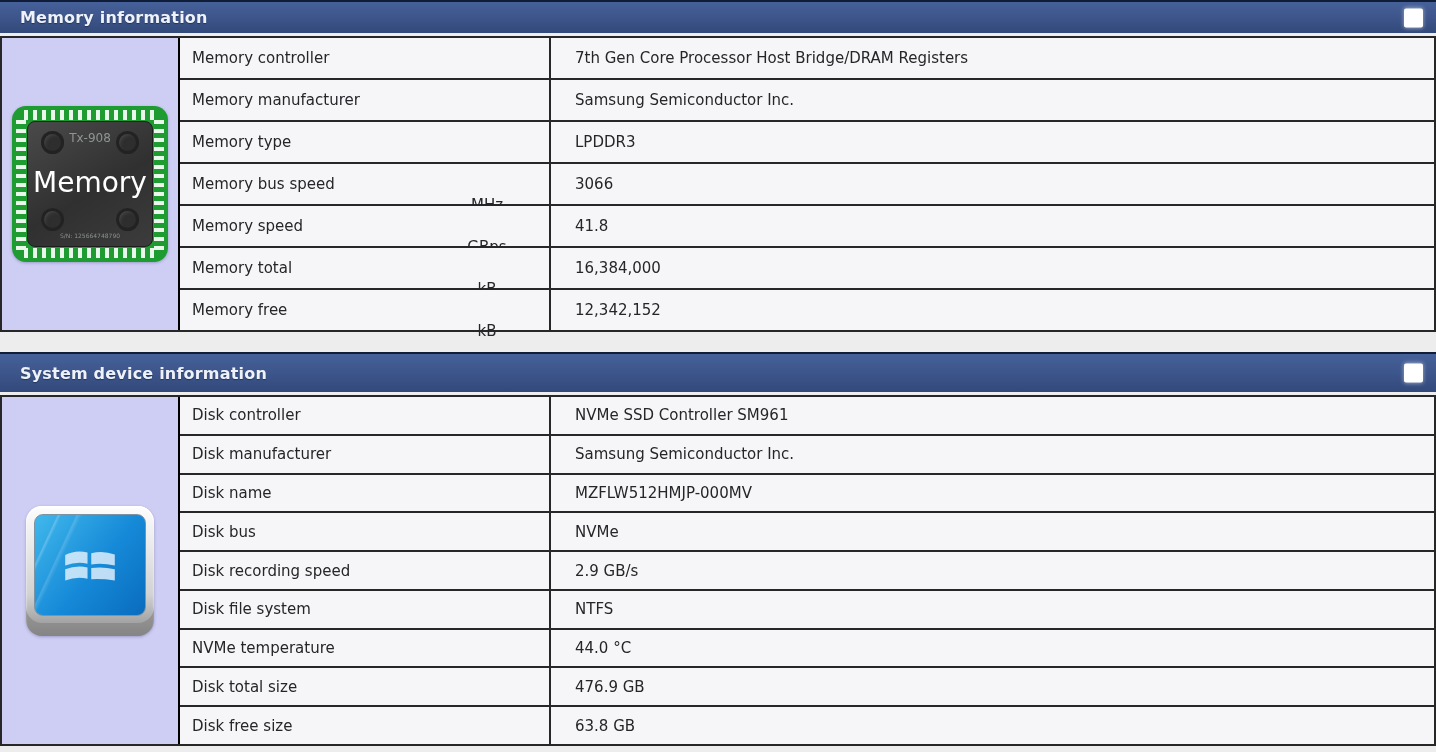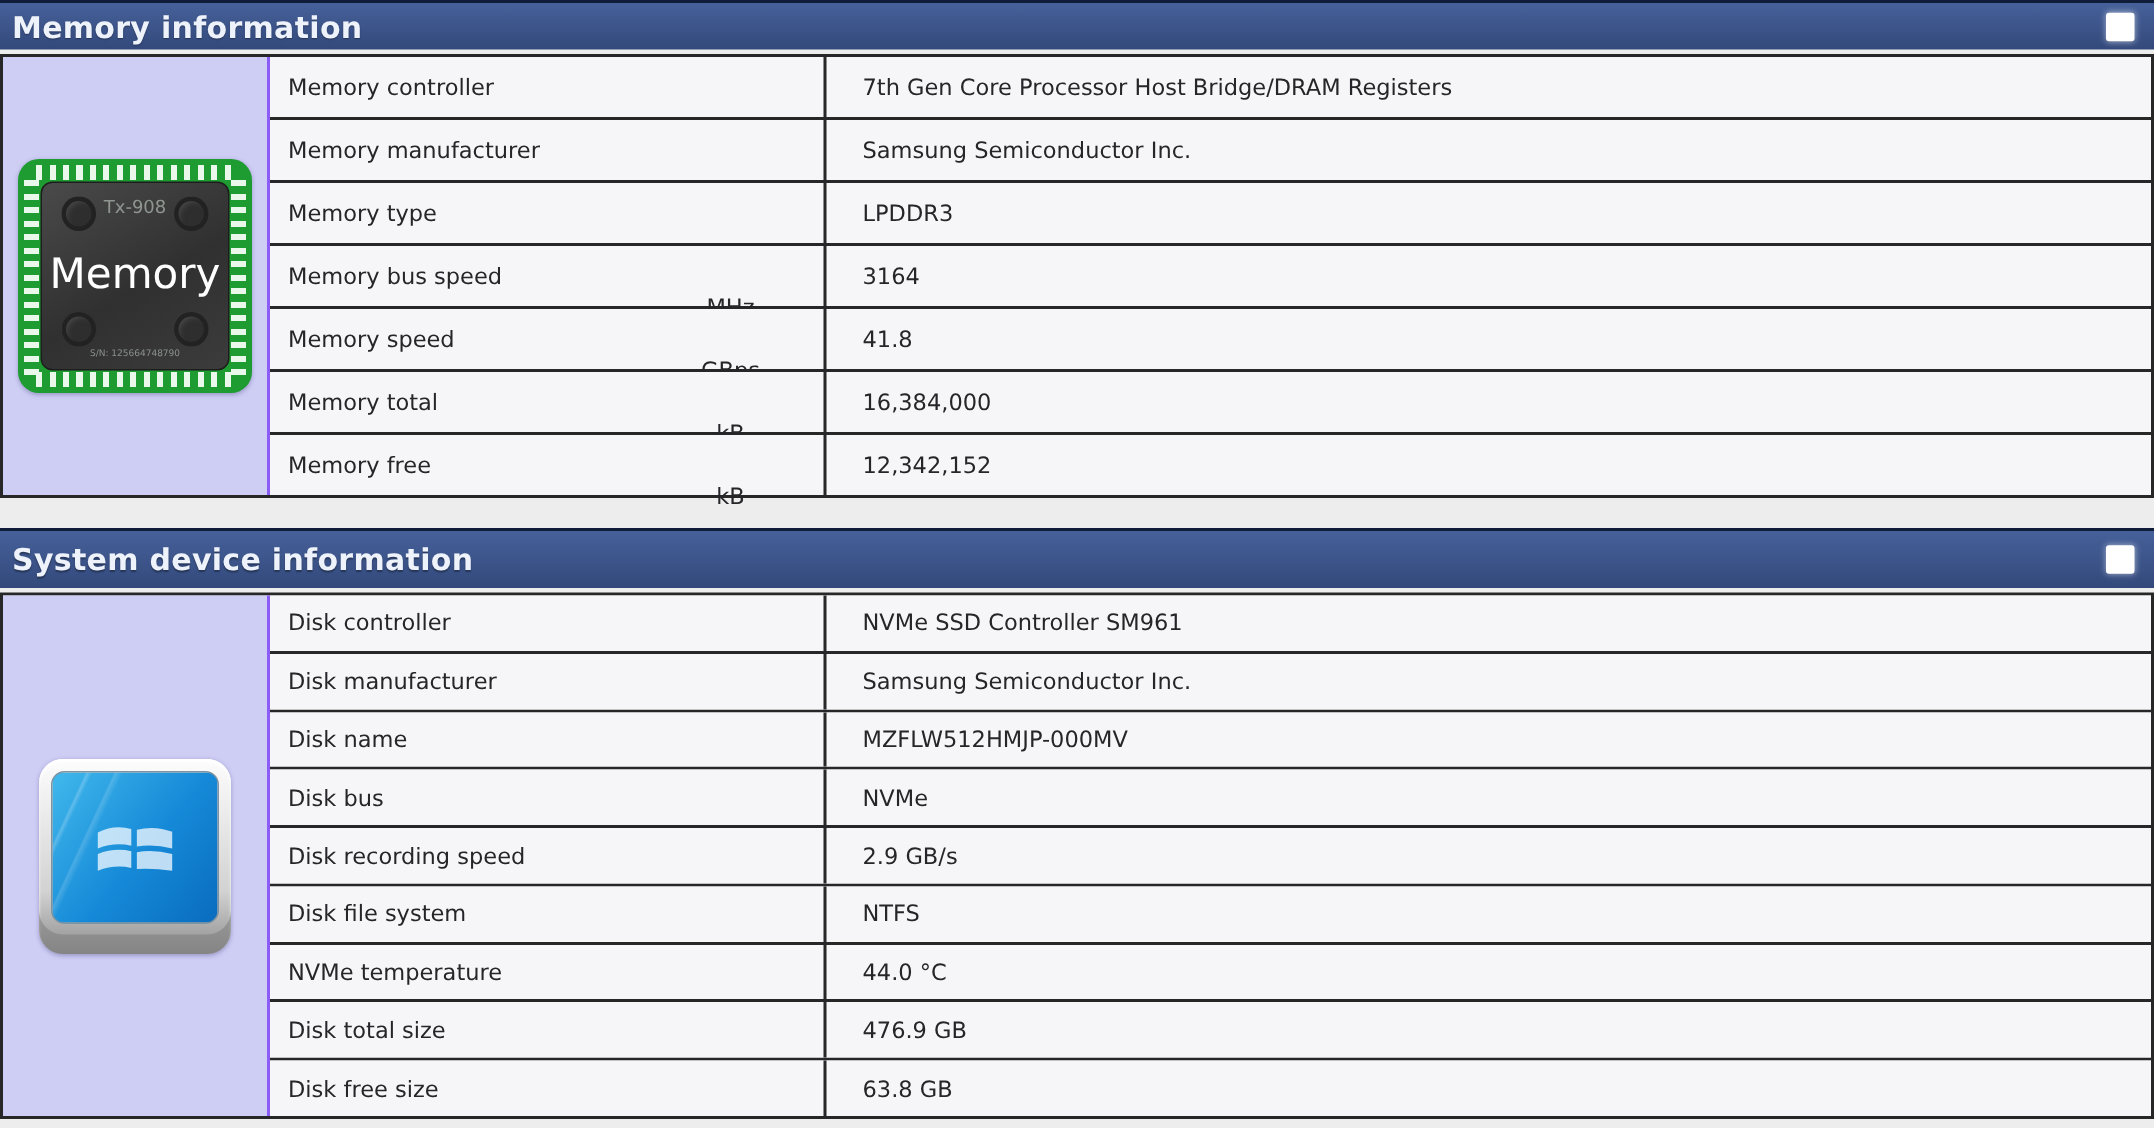--- a/index.html
+++ b/index.html
@@ -12,41 +12,41 @@
   
   .bar{
     position:relative;display:flex;align-items:center;
     background:linear-gradient(#46619a,#33497b);
     border-top:2px solid #101d38;
     box-sizing:border-box;
   }
   .bar-mem{height:33px;}
   .bar-disk{height:40px;}
   .bar-title{
-    color:#eef2fa;font-weight:bold;font-size:20px;padding-left:8px;
+    color:#eef2fa;font-weight:bold;font-size:16px;padding-left:20px;
     text-shadow:0 1px 1px rgba(0,0,0,.35);
     letter-spacing:.2px;
   }
   .checkbox{
     position:absolute;right:13px;top:50%;transform:translateY(-50%);
     width:19px;height:19px;background:#ffffff;border-radius:2px;
     box-shadow:0 0 4px rgba(255,255,255,.55);
     cursor:pointer;
   }
   
   .tablewrap{
     display:flex;margin-top:3px;
     border:2px solid #272727;box-sizing:border-box;
     background:#f6f5f7;
   }
   .tbl-mem{height:296px;}
   .tbl-disk{height:351px;}
   .icon-cell{
     width:176px;flex:0 0 176px;background:#cecdf4;
-    border-right:2px solid #8b5cf6;
+    border-right:2px solid #000000;
     display:flex;align-items:center;justify-content:center;
   }
   .rows{flex:1;display:flex;flex-direction:column;}
   .row{display:flex;flex:1;border-bottom:2px solid #272727;}
   .row:last-child{border-bottom:none;}
   .label-cell{
     width:371px;flex:0 0 371px;border-right:2px solid #272727;
     position:relative;display:flex;align-items:center;
     padding-left:12px;box-sizing:border-box;background:#f6f5f7;
   }
@@ -142,21 +142,21 @@
       <span class="unit"></span>
     </div>
     <div class="cell value-cell">LPDDR3</div>
   </div>
 
   <div class="row">
     <div class="cell label-cell">
       <span class="lbl">Memory bus speed</span>
       <span class="unit">MHz</span>
     </div>
-    <div class="cell value-cell">3164</div>
+    <div class="cell value-cell">3066</div>
   </div>
 
   <div class="row">
     <div class="cell label-cell">
       <span class="lbl">Memory speed</span>
       <span class="unit">GBps</span>
     </div>
     <div class="cell value-cell">41.8</div>
   </div>
 

